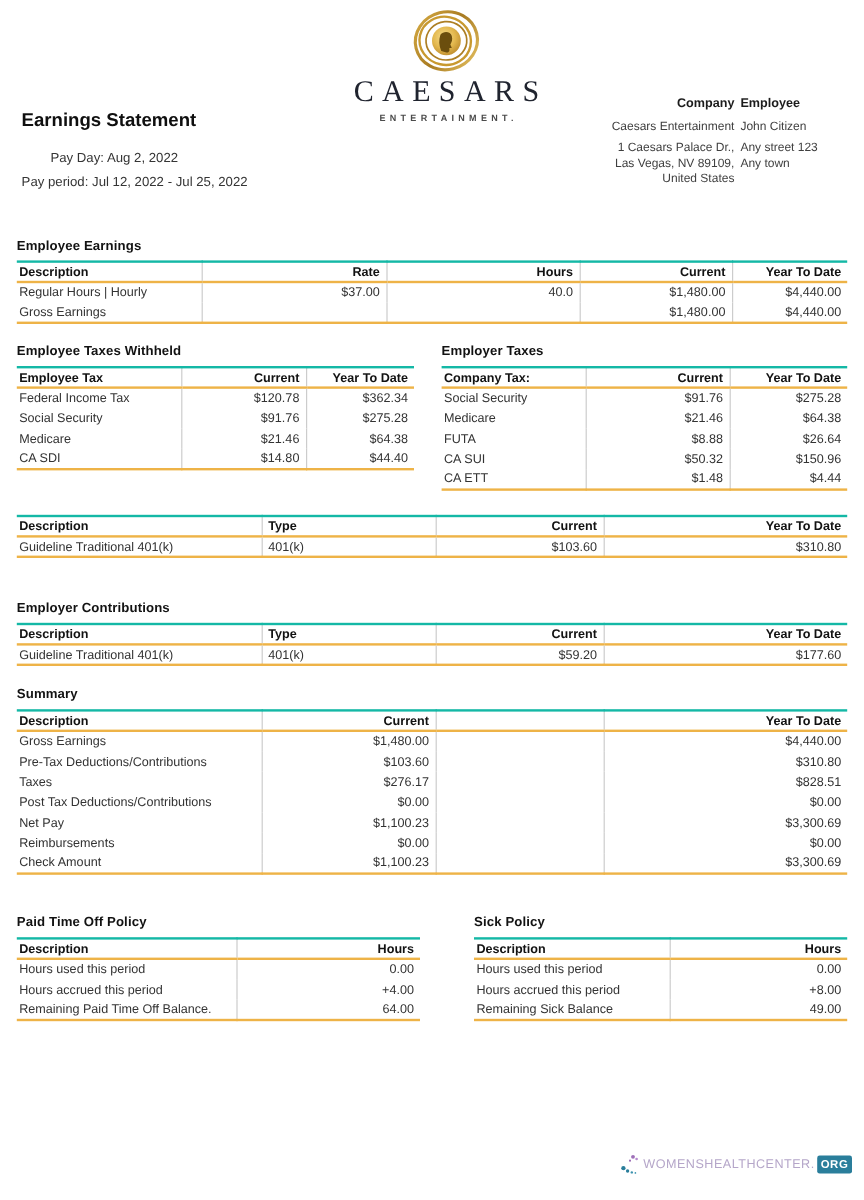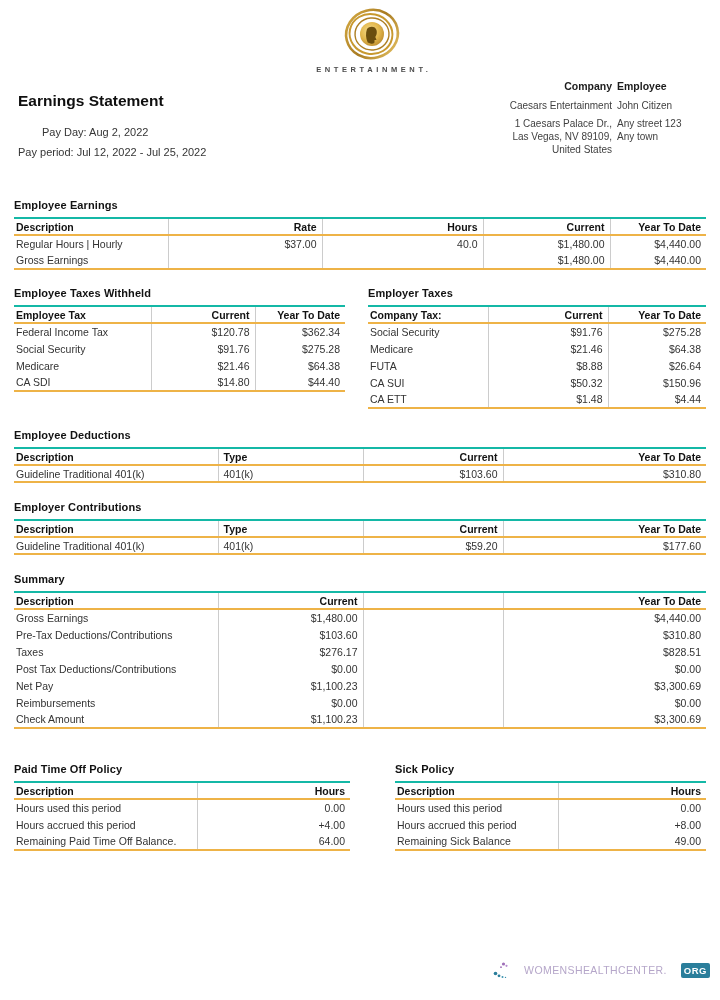--- a/index.html
+++ b/index.html
@@ -40,21 +40,21 @@
   #sec-earnings      { left:14px;  top:199px; width:692px; }
   #sec-emp-taxes     { left:14px;  top:287px; width:331px; }
   #sec-er-taxes      { left:368px; top:287px; width:338px; }
   #sec-emp-ded       { left:14px;  top:429px; width:692px; }
   #sec-er-con        { left:14px;  top:501px; width:692px; }
   #sec-summary       { left:14px;  top:573px; width:692px; }
   #sec-pto           { left:14px;  top:763px; width:336px; }
   #sec-sick          { left:395px; top:763px; width:311px; }
 
   
-  .footer { position:absolute; right:10px; top:961px; display:flex; align-items:center; gap:14px; }
+  .footer { position:absolute; right:10px; top:961px; display:flex; align-items:center; gap:2px; }
   .footer-site { font-size:10.5px; color:#B5A6C9; letter-spacing:0.4px; }
   .footer-badge { background:#2A7E9B; color:#ffffff; font-size:9.5px; font-weight:bold; padding:2px 3px; border-radius:2px; letter-spacing:0.5px; }
 </style>
 </head>
 <body>
 
 <div class="page">
 
   <div class="brand">
     <svg class="emblem" width="76" height="56" viewBox="0 0 76 56">
@@ -69,20 +69,21 @@
           <stop offset="50%" stop-color="#A87B22"></stop>
           <stop offset="100%" stop-color="#E9C565"></stop>
         </linearGradient>
       </defs>
       <ellipse cx="38" cy="28" rx="26" ry="24" fill="none" stroke="url(#ring)" stroke-width="2.6" transform="rotate(-14 38 28)"></ellipse>
       <ellipse cx="37" cy="28" rx="21.5" ry="20" fill="none" stroke="#C8992F" stroke-width="2" transform="rotate(12 37 28)"></ellipse>
       <ellipse cx="38" cy="28" rx="17" ry="16" fill="none" stroke="#AD7F24" stroke-width="1.4" transform="rotate(-5 38 28)"></ellipse>
       <circle cx="38" cy="28" r="12" fill="url(#coin)"></circle>
       <path d="M33 23 c2.5 -3.5 8.5 -3 9.5 1 c0.8 3 0 5 -1.2 7 l1.2 3 -2 0 0 2 c0 1.4 -2 2.2 -4 1.4 l-2.8 -1 c-2 -4.5 -2.2 -9 -0.7 -13.4 z" fill="#6b4e0e"></path>
     </svg>
+    <div class="brand-name">CAESARS</div>
     <div class="brand-sub">ENTERTAINMENT.</div>
   </div>
 
   <div class="info info-company">
     <div class="info-label">Company</div>
     <div class="info-name">Caesars Entertainment</div>
     <div class="info-line">1 Caesars Palace Dr.,</div>
     <div class="info-line">Las Vegas, NV 89109,</div>
     <div class="info-line">United States</div>
   </div>
@@ -209,21 +210,20 @@
       <tr>
         <td class="al">CA ETT</td>
         <td class="ar">$1.48</td>
         <td class="ar">$4.44</td>
       </tr>
     </tbody>
       </table>
   </div>
 
   <div class="section" id="sec-emp-ded">
-    <div class="sec-title">Employee Deductions</div>
     <table class="tbl">
       <colgroup>
           <col style="width:204px">
           <col style="width:145px">
           <col style="width:140px">
           <col style="width:203px">
         </colgroup>
       <tbody>
           <tr>
         <th class="al">Description</th>

